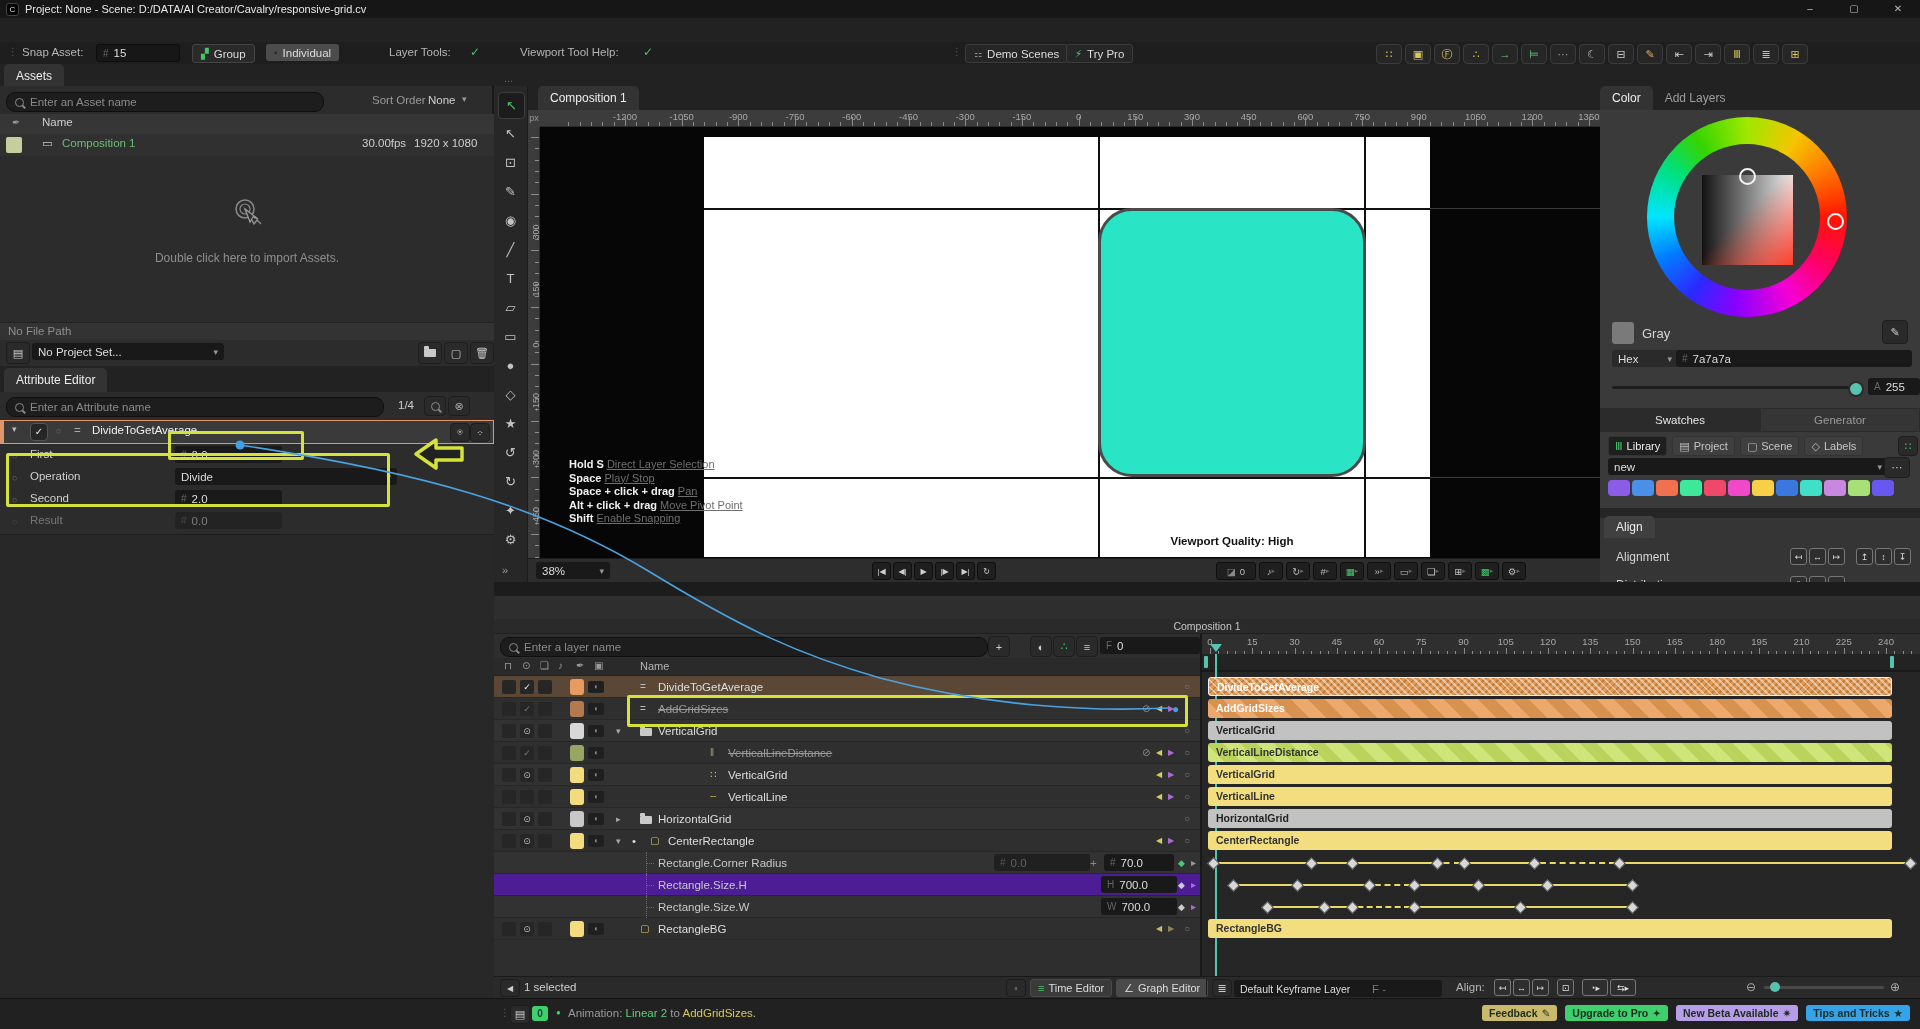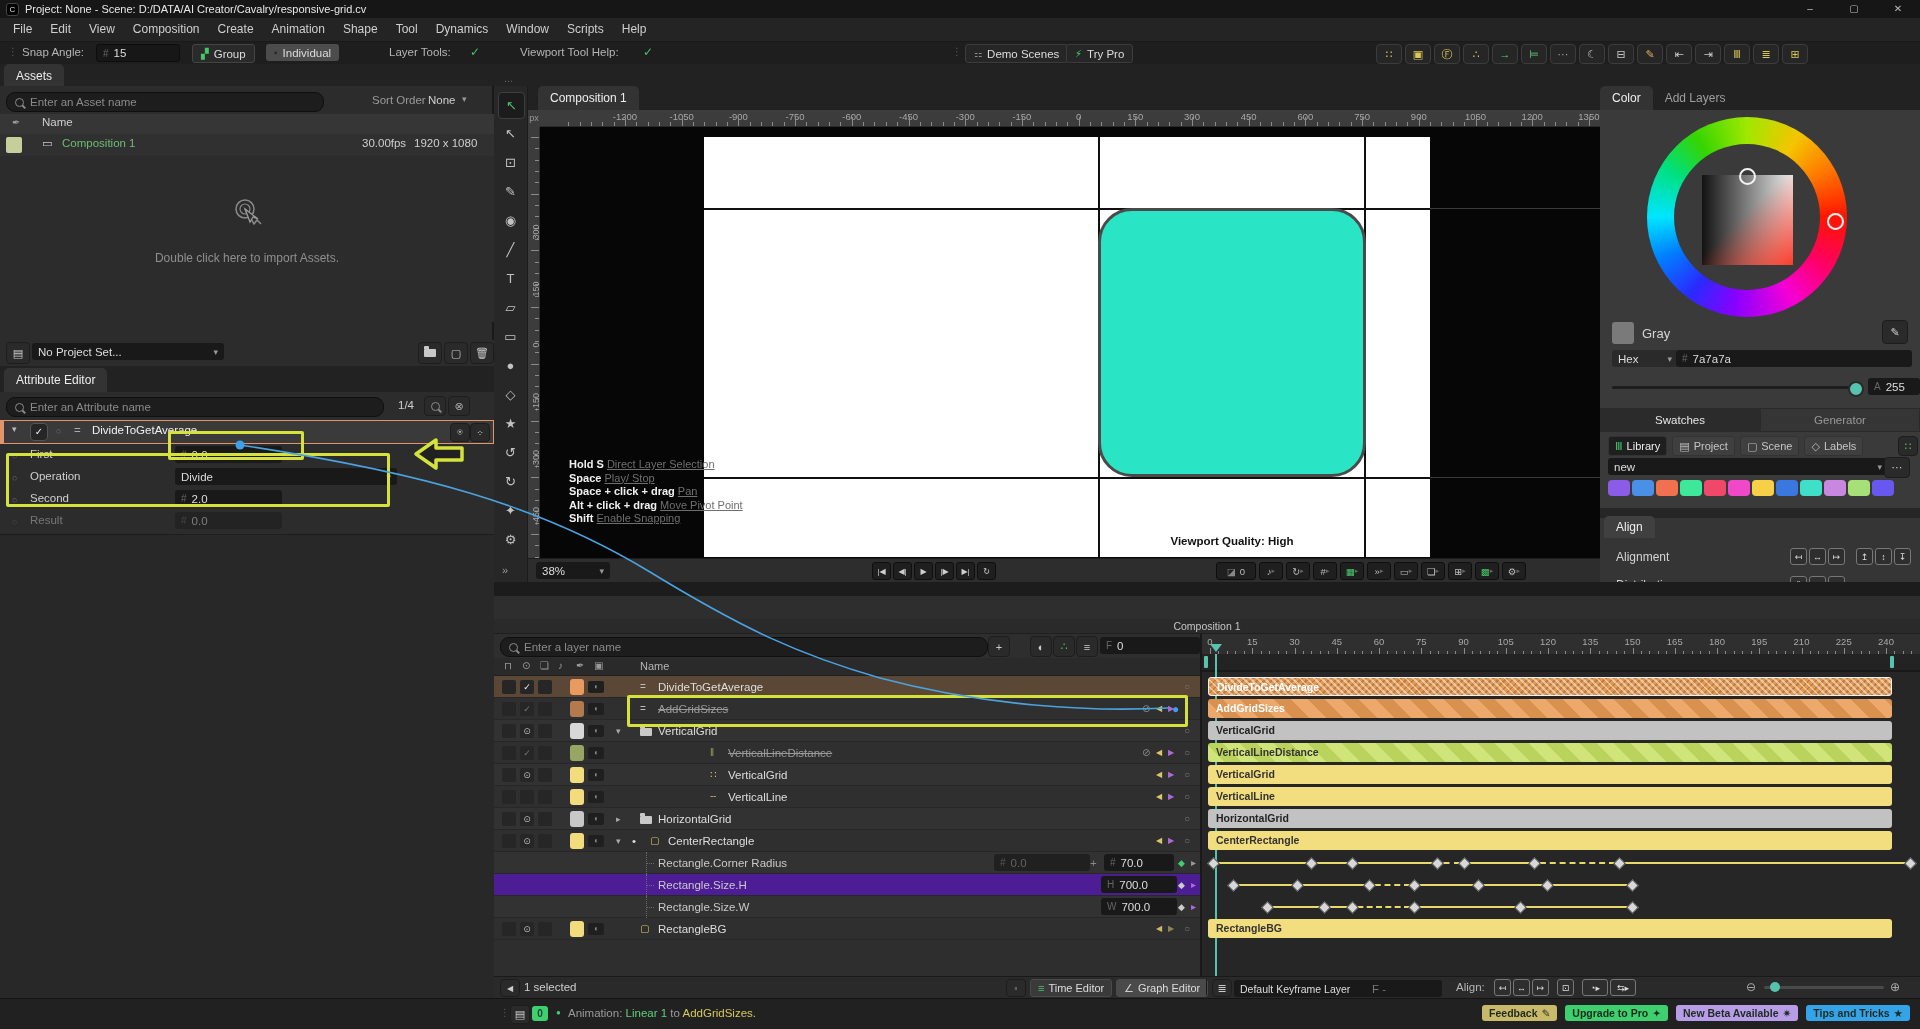--- a/index.html
+++ b/index.html
@@ -122,38 +122,24 @@
   <div class="abs titlebar">
     <div class="appicon">C</div>
     <span>Project: None - Scene: D:/DATA/AI Creator/Cavalry/responsive-grid.cv</span>
     <div class="winbtns">
       <div class="winbtn">–</div>
       <div class="winbtn">▢</div>
       <div class="winbtn close">✕</div>
     </div>
   </div>
 
-  <div class="abs menubar" id="menubar">
-      <div class="menu-item">File</div>
-      <div class="menu-item">Edit</div>
-      <div class="menu-item">View</div>
-      <div class="menu-item">Composition</div>
-      <div class="menu-item">Create</div>
-      <div class="menu-item">Animation</div>
-      <div class="menu-item">Shape</div>
-      <div class="menu-item">Tool</div>
-      <div class="menu-item">Dynamics</div>
-      <div class="menu-item">Window</div>
-      <div class="menu-item">Scripts</div>
-      <div class="menu-item">Help</div>
-    </div>
 
   <div class="abs toolbar">
     <span class="abs grip" style="left:8px;top:4px">⋮</span>
-    <span class="abs tb-label" style="left:22px;top:4px">Snap Angle:</span>
+    <span class="abs tb-label" style="left:22px;top:4px">Snap Asset:</span>
     <div class="abs tb-field" style="left:96px;top:2px;width:70px">
       <span class="hash">#</span>
       <span>15</span>
     </div>
     <div class="abs tb-btn" style="left:192px;top:2px;background:#2a2a2a;border:1px solid #444">
       <span style="color:#46c56a;font-size:10px">▞</span>
       <span>Group</span>
     </div>
     <div class="abs tb-btn" style="left:266px;top:2px;background:#4c4c4c">
       <span style="color:#2a2a2a;font-size:10px">▪</span>
@@ -219,20 +205,23 @@
       <div class="abs" style="left:0;top:70px;width:494px;height:166px;background:#2c2c2c">
         <svg class="abs" style="left:230px;top:40px" width="34" height="34" viewBox="0 0 34 34">
           <circle cx="15" cy="13" r="9" fill="none" stroke="#8a8a8a" stroke-width="1.5"></circle>
           <circle cx="15" cy="13" r="5" fill="none" stroke="#8a8a8a" stroke-width="1.2"></circle>
           <path d="M15 13 L24 28 L27 24 L31 28" fill="none" stroke="#8a8a8a" stroke-width="1.5"></path>
           <path d="M15 13 L20 26 L23 21 L28 23 Z" fill="#2c2c2c" stroke="#9a9a9a" stroke-width="1.3"></path>
         </svg>
         <div class="abs" style="left:0;top:95px;width:494px;text-align:center;color:#8f8f8f;font-size:12px">Double click here to import Assets.</div>
       </div>
 
+      <div class="abs" style="left:0;top:236px;width:494px;height:18px;background:#333;border-top:1px solid #222">
+        <span class="abs" style="left:8px;top:2px;color:#8f8f8f">No File Path</span>
+      </div>
       <div class="abs" style="left:0;top:254px;width:494px;height:26px;background:#2c2c2c">
         <div class="abs sq-btn" style="left:6px;top:2px;width:22px;height:20px">▤</div>
         <div class="abs field" style="left:32px;top:3px;width:180px">
           <span>No Project Set...</span>
           <span class="dd-caret">▾</span>
         </div>
         <div class="abs sq-btn" style="left:418px;top:2px;width:22px;height:20px">
             <span class="folder"></span>
           </div>
         <div class="abs sq-btn" style="left:444px;top:2px;width:22px;height:20px">▢</div>
@@ -1053,21 +1042,21 @@
     <span class="abs" style="left:1396px;top:3px;color:#aaa;font-size:12px">⊕</span>
   </div>
 
   <div class="abs statusbar">
     <span class="abs grip" style="left:500px;top:8px">⋮</span>
     <div class="abs sq-btn" style="left:510px;top:6px;width:18px;height:17px">▤</div>
     <div class="abs" style="left:532px;top:7px;width:16px;height:15px;background:#3ecf6e;border-radius:3px;color:#143;font-weight:bold;font-size:10px;text-align:center;line-height:15px">0</div>
     <span class="abs" style="left:556px;top:9px;color:#3ecf6e;font-size:8px">●</span>
     <span class="abs" style="left:568px;top:8px;color:#9a9a9a">
       <span>Animation:</span>
-      <span style="color:#5fcf7f">Linear 1</span>
+      <span style="color:#5fcf7f">Linear 2</span>
       <span>to</span>
       <span style="color:#d8c85a">AddGridSizes.</span>
     </span>
     <div class="abs row" style="right:10px;top:6px;gap:8px;position:absolute" id="statusbtns">
         <div class="st-btn" style="background: rgb(201, 186, 107);">
           <span>Feedback</span>
           <span>✎</span>
         </div>
         <div class="st-btn" style="background: rgb(62, 207, 110);">
           <span>Upgrade to Pro</span>

